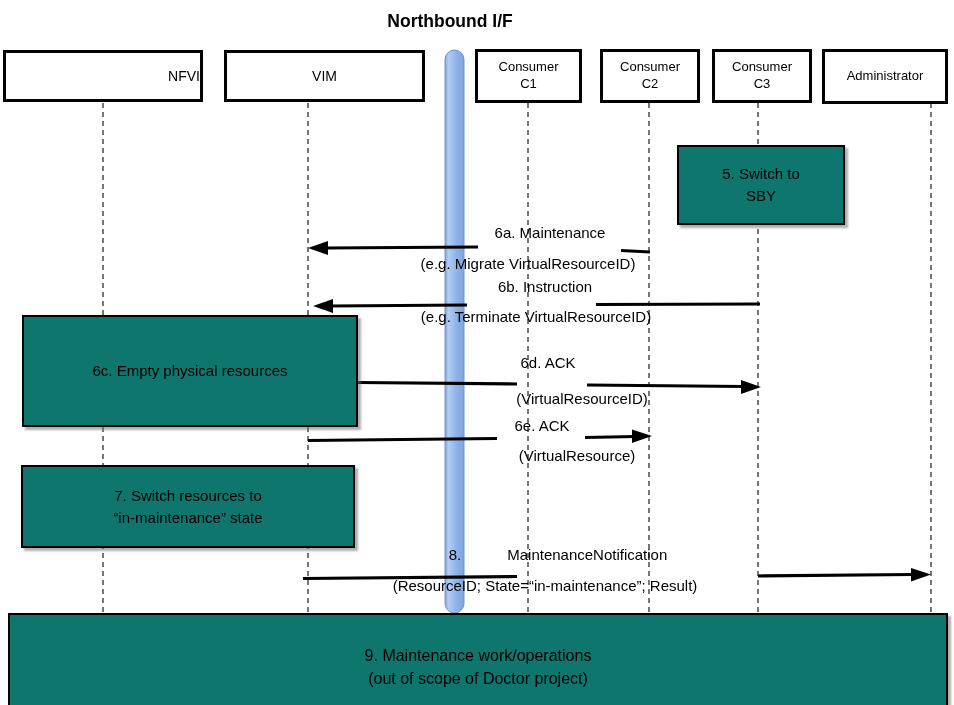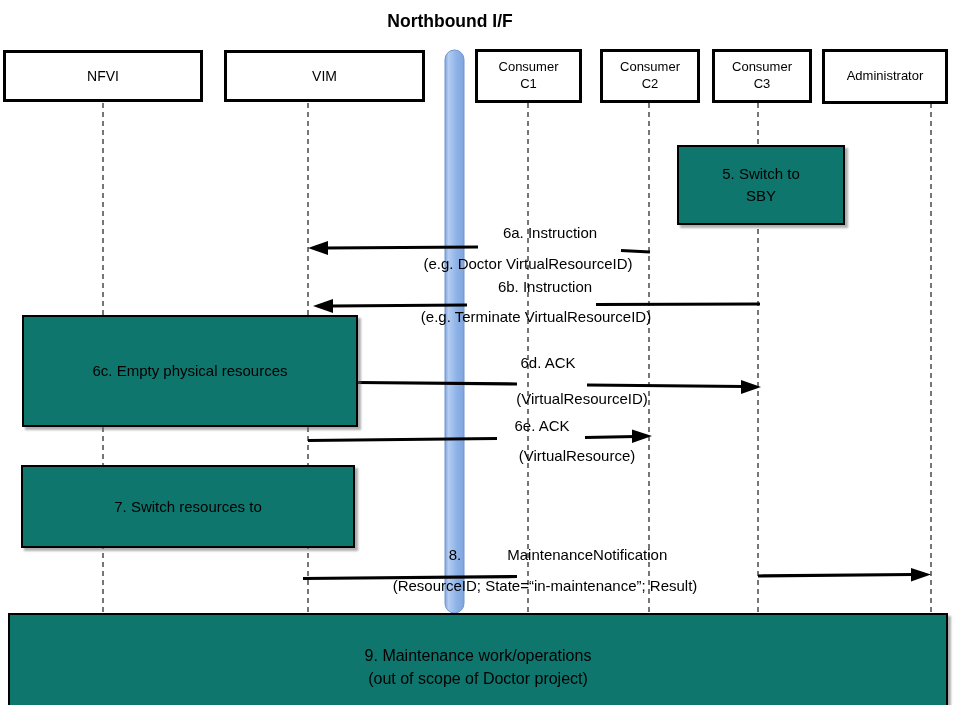--- a/index.html
+++ b/index.html
@@ -95,21 +95,21 @@
       <g>
         <line x1="303" y1="578.5" x2="517" y2="576.5"></line>
         <line x1="758" y1="576" x2="913" y2="574.5"></line>
         <polygon points="931,574.5 911,568 911,581.5" stroke="none"></polygon>
       </g>
     </g>
   </svg>
 
   <div class="title">Northbound I/F</div>
 
-  <div class="actor" style="left:3px;top:50px;width:200px;height:52px;font-size:14px;">
+  <div class="actor" style="left:3px;top:50px;width:200px;height:52px;font-size:14px;align-items:flex-end;">
     <span class="l1">NFVI</span>
   </div>
   <div class="actor" style="left:224px;top:50px;width:201px;height:52px;font-size:14px;">
     <span class="l1">VIM</span>
   </div>
   <div class="actor" style="left:475px;top:49px;width:107px;height:54px;font-size:13px;">
     <span class="l1">Consumer</span>
     <span class="l2">C1</span>
   </div>
   <div class="actor" style="left:600px;top:49px;width:100px;height:54px;font-size:13px;">
@@ -126,28 +126,29 @@
 
   <div class="pbox" style="left:677px;top:145px;width:168px;height:80px;">
     <span>5. Switch to</span>
     <span>SBY</span>
   </div>
   <div class="pbox" style="left:22px;top:315px;width:336px;height:112px;justify-content:center;">
     <span>6c. Empty physical resources</span>
   </div>
   <div class="pbox" style="left:21px;top:465px;width:334px;height:83px;">
     <span>7. Switch resources to</span>
+    <span>“in-maintenance” state</span>
   </div>
   <div class="pbox" style="left:8px;top:613px;width:940px;height:108px;font-size:16px;border-width:2.5px;">
     <span>9. Maintenance work/operations</span>
     <span>(out of scope of Doctor project)</span>
   </div>
 
-  <div class="msg" style="left:550px;top:224px;">6a. Instruction</div>
-  <div class="msg" style="left:528px;top:255px;">(e.g. Doctor VirtualResourceID)</div>
+  <div class="msg" style="left:550px;top:224px;">6a. Maintenance</div>
+  <div class="msg" style="left:528px;top:255px;">(e.g. Migrate VirtualResourceID)</div>
 
   <div class="msg" style="left:545px;top:278px;">6b. Instruction</div>
   <div class="msg" style="left:536px;top:308px;">(e.g. Terminate VirtualResourceID)</div>
 
   <div class="msg" style="left:548px;top:354px;">6d. ACK</div>
   <div class="msg" style="left:582px;top:390px;">(VirtualResourceID)</div>
 
   <div class="msg" style="left:542px;top:417px;">6e. ACK</div>
   <div class="msg" style="left:577px;top:447px;">(VirtualResource)</div>
 

